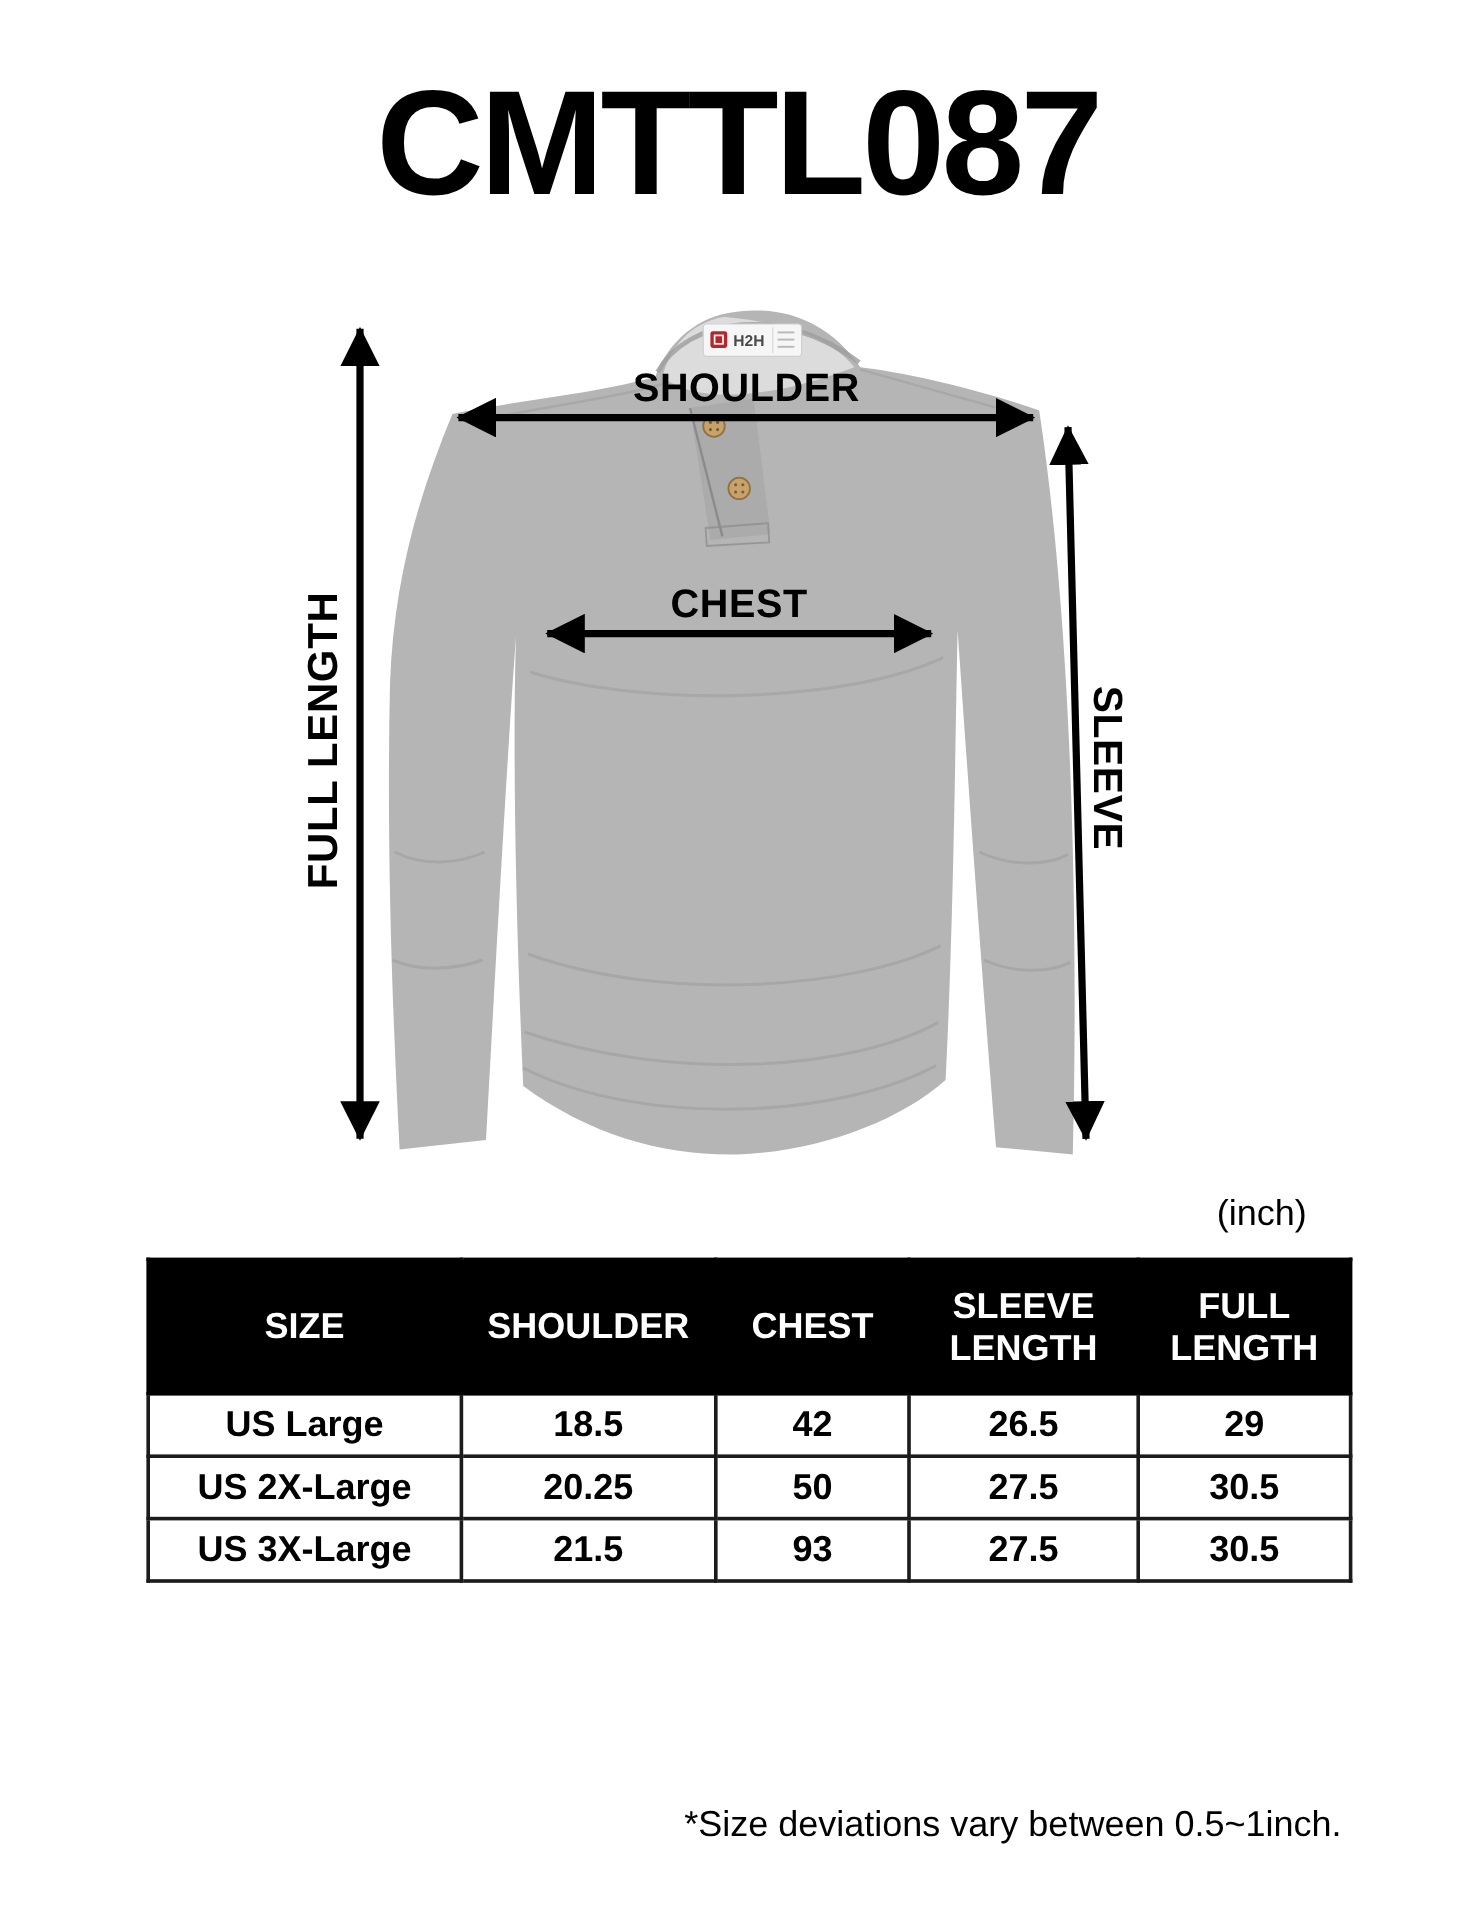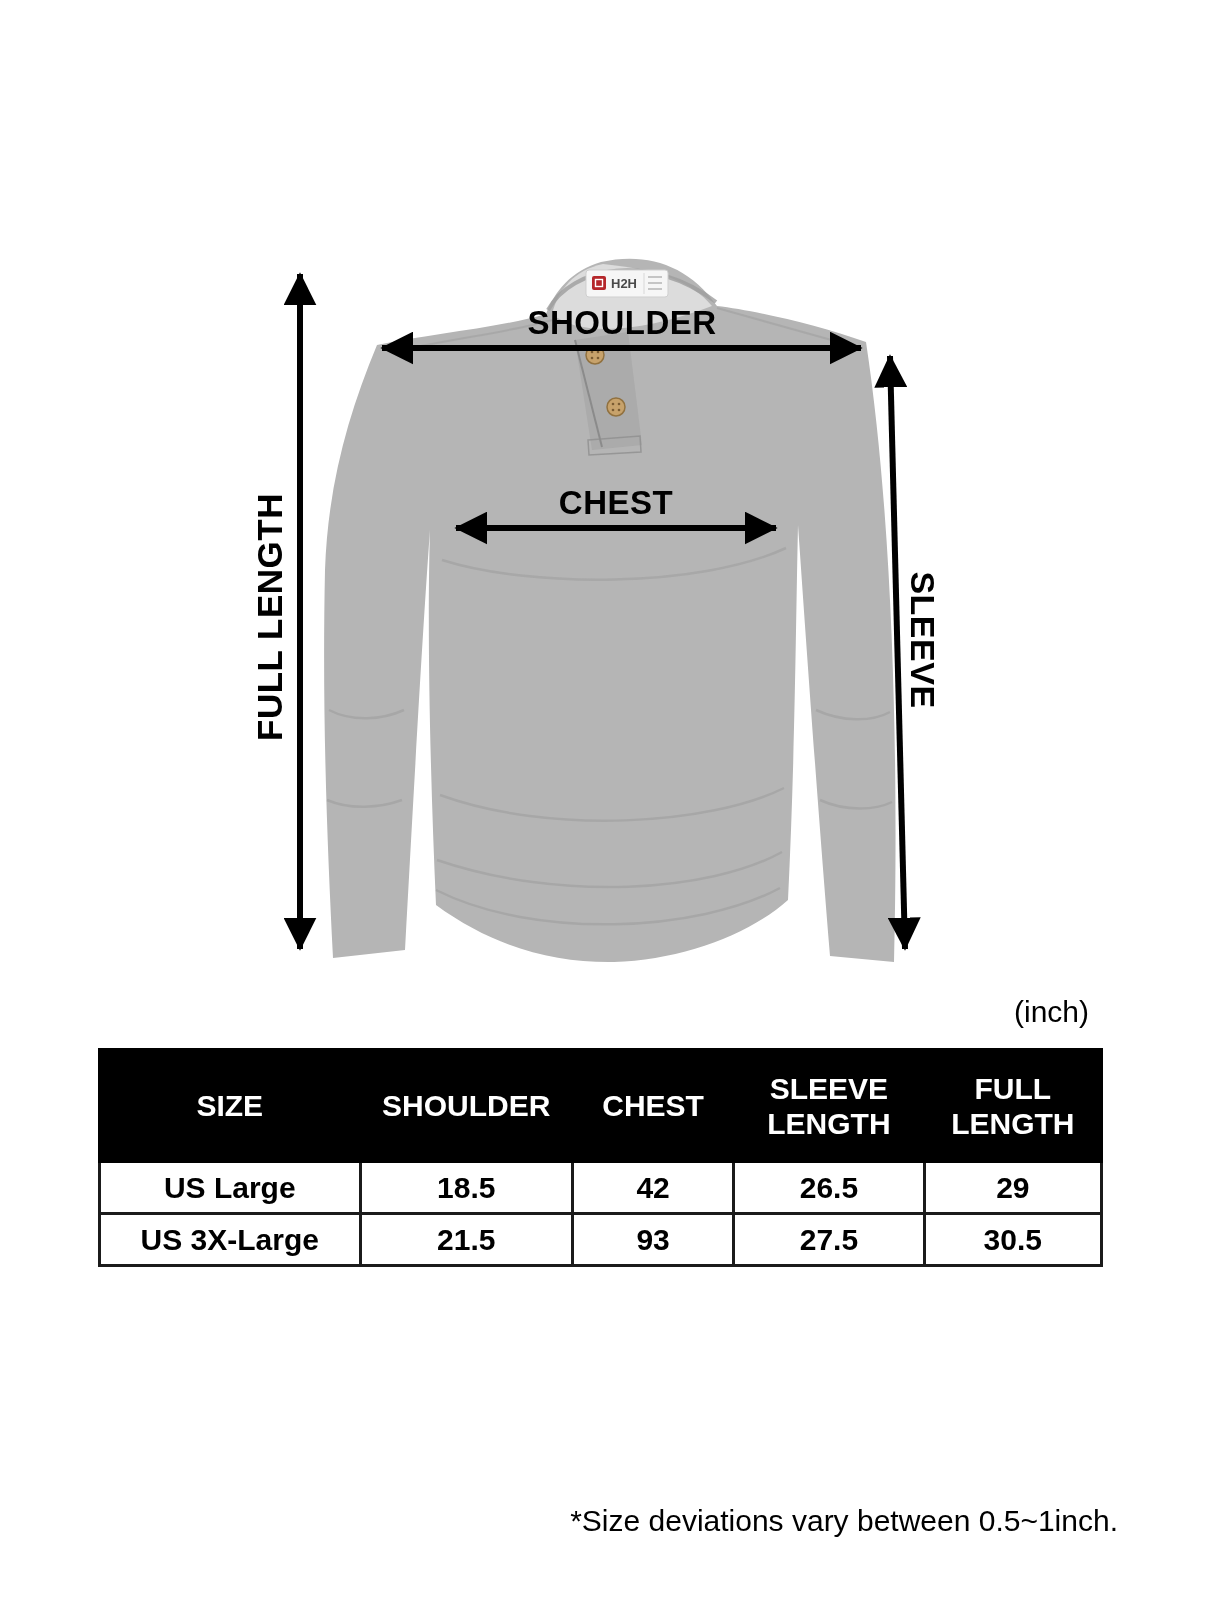--- a/index.html
+++ b/index.html
@@ -15,38 +15,39 @@
           white-space:nowrap;transform:translate(-50%,-50%);}
   #lbl-shoulder{left:622px;top:323px;}
   #lbl-chest{left:616px;top:503px;}
   #lbl-full-length{left:270px;top:617px;font-size:35px;
                    transform:translate(-50%,-50%) rotate(-90deg);}
   #lbl-sleeve{left:922px;top:640px;font-size:34px;
               transform:translate(-50%,-50%) rotate(90deg);}
 
   .units-label{position:absolute;top:995px;right:141px;font-size:30px;font-weight:normal;}
 
-  table.size-table{position:absolute;left:98px;top:1048px;width:1005px;
+  table.size-table{position:absolute;left:122px;top:1048px;width:1005px;
                    border-collapse:collapse;table-layout:fixed;
                    border:3px solid #161616;}
   .size-table th{background:#000;color:#fff;font-size:30px;font-weight:bold;
                  height:109px;line-height:35px;text-align:center;vertical-align:middle;
                  border:3px solid #000;padding:0;}
   .size-table td{background:#fff;color:#000;font-size:30px;font-weight:bold;
                  height:49px;text-align:center;vertical-align:middle;
                  border:3px solid #1b1b1b;padding:0;}
 
   .footnote{position:absolute;top:1504px;right:112px;font-size:30px;font-weight:normal;
             white-space:nowrap;}
 </style>
 </head>
 <body>
 
 <div class="stage">
 
+  <div class="page-title">CMTTL087</div>
 
   <svg class="figure-svg" width="760" height="760" viewBox="0 0 760 760">
     <defs>
       <marker id="arr" viewBox="0 0 10 10" refX="9.5" refY="5" markerWidth="5.5" markerHeight="5.5" orient="auto-start-reverse">
         <path d="M0,0 L10,5 L0,10 Z" fill="#000"></path>
       </marker>
     </defs>
 
     <g>
 
@@ -152,20 +153,27 @@
     </thead>
     <tbody>
       <tr>
         <td>US Large</td>
         <td>18.5</td>
         <td>42</td>
         <td>26.5</td>
         <td>29</td>
       </tr>
       <tr>
+        <td>US 2X-Large</td>
+        <td>20.25</td>
+        <td>50</td>
+        <td>27.5</td>
+        <td>30.5</td>
+      </tr>
+      <tr>
         <td>US 3X-Large</td>
         <td>21.5</td>
         <td>93</td>
         <td>27.5</td>
         <td>30.5</td>
       </tr>
     </tbody>
   </table>
 
   <div class="footnote">*Size deviations vary between 0.5~1inch.</div>

